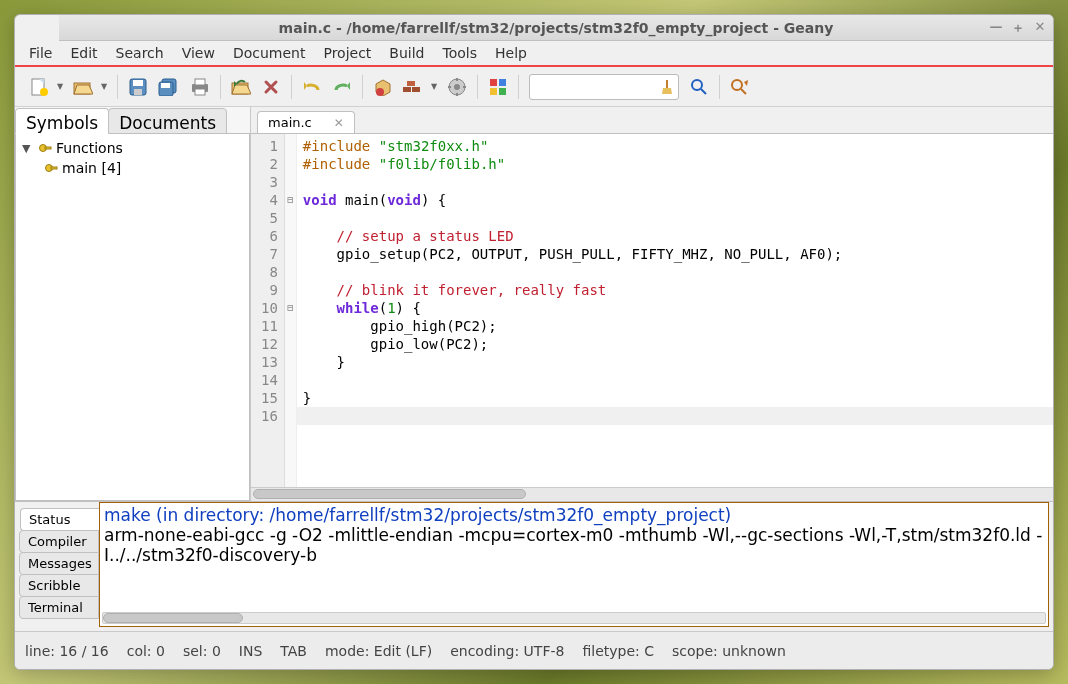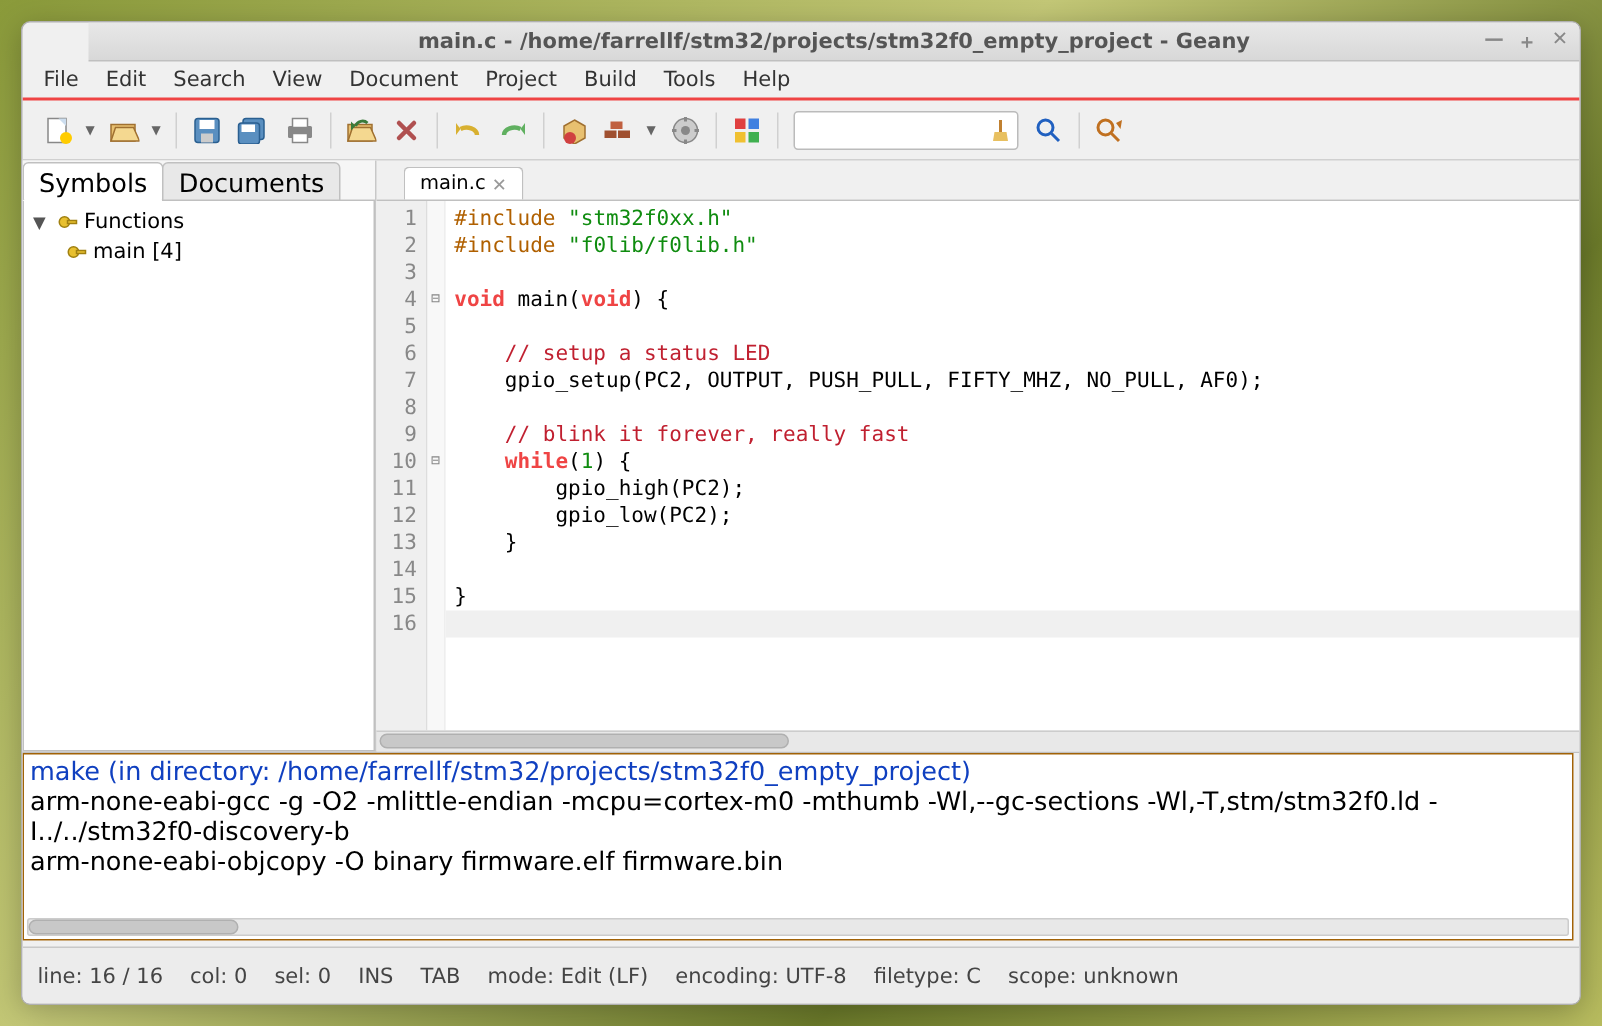--- a/index.html
+++ b/index.html
@@ -149,23 +149,22 @@
   .editor-tabs {
     display:flex; height: 26px; align-items: flex-end;
     padding-left: 6px;
   }
   .editor-tab {
     padding: 3px 10px;
     border: 1px solid #c0c0c0;
     background: #eaeaea;
     border-top-left-radius: 4px;
     border-top-right-radius: 4px;
-    display: flex; align-items: center; gap:4px;
+    display: flex; align-items: center; gap:22px;
     font-size: 13px;
-    margin-left: 12px;
   }
   .editor-tab.active { background: #fff; border-bottom-color: #fff; position:relative; top:1px; }
   .close-x { color:#999; font-size:12px; cursor:pointer; }
   .editor-pane {
     flex: 1;
     display: flex;
     background: #fff;
     border-top: 1px solid #c0c0c0;
     overflow: hidden;
     position: relative;
@@ -197,21 +196,21 @@
     padding: 3px 6px;
     font-family: "DejaVu Sans Mono", monospace;
     font-size: 14px;
     line-height: 18px;
     white-space: pre;
     overflow: hidden;
     position:relative;
   }
   .line-hl { position:absolute; left:0; right:0; height:18px; background:#f0f0f0; z-index:0; }
   .code .row { position:relative; z-index:1; }
-  .kw { color: #ef4444; font-weight: bold; }
+  .kw { color: #6d28d9; font-weight: bold; }
   .pp { color: #b06000; }
   .str { color: #0f8c0f; }
   .com { color: #c02030; }
   .hscroll { height:14px; background:#e8e8e8; border-top:1px solid #ccc; position:relative; }
   .hscroll .thumb { position:absolute; top:1px; left:2px; height:10px; background:#c8c8c8; border-radius:5px; border:1px solid #b0b0b0; }
   
   .bottom-panel {
     height: 130px;
     display:flex;
     border-top:1px solid #c0c0c0;
@@ -474,24 +473,30 @@
           </div>
         <div class="code"><div class="line-hl" style="top: 273px;"></div><div class="row"><span class="pp">#include</span><span> </span><span class="str">"stm32f0xx.h"</span></div><div class="row"><span class="pp">#include</span><span> </span><span class="str">"f0lib/f0lib.h"</span></div><div class="row">&nbsp;</div><div class="row"><span class="kw">void</span><span> main(</span><span class="kw">void</span><span>) {</span></div><div class="row">&nbsp;</div><div class="row"><span>    </span><span class="com">// setup a status LED</span></div><div class="row"><span>    gpio_setup(PC2, OUTPUT, PUSH_PULL, FIFTY_MHZ, NO_PULL, AF0);</span></div><div class="row">&nbsp;</div><div class="row"><span>    </span><span class="com">// blink it forever, really fast</span></div><div class="row"><span>    </span><span class="kw">while</span><span>(</span><span class="str">1</span><span>) {</span></div><div class="row"><span>        gpio_high(PC2);</span></div><div class="row"><span>        gpio_low(PC2);</span></div><div class="row"><span>    }</span></div><div class="row">&nbsp;</div><div class="row"><span>}</span></div><div class="row">&nbsp;</div></div>
       </div>
       <div class="hscroll">
         <div class="thumb" style="width:34%;"></div>
       </div>
     </div>
   </div>
 
   <div class="bottom-panel">
+    <div class="bottom-tabs">
+        <div class="bottom-tab active">Status</div>
+        <div class="bottom-tab">Compiler</div>
+        <div class="bottom-tab">Messages</div>
+        <div class="bottom-tab">Scribble</div>
+        <div class="bottom-tab">Terminal</div>
+      </div>
     <div class="bottom-content">
         <div class="blue">make (in directory: /home/farrellf/stm32/projects/stm32f0_empty_project)</div>
         <div>arm-none-eabi-gcc -g -O2 -mlittle-endian -mcpu=cortex-m0  -mthumb  -Wl,--gc-sections -Wl,-T,stm/stm32f0.ld -I../../stm32f0-discovery-b</div>
-        <div>arm-none-eabi-objcopy -O binary firmware.elf firmware.bin</div>
         <div class="bottom-hscroll">
           <div class="thumb"></div>
         </div>
       </div>
   </div>
 
   <div class="statusbar">
     <span>line: 16 / 16</span>
     <span>col: 0</span>
     <span>sel: 0</span>

